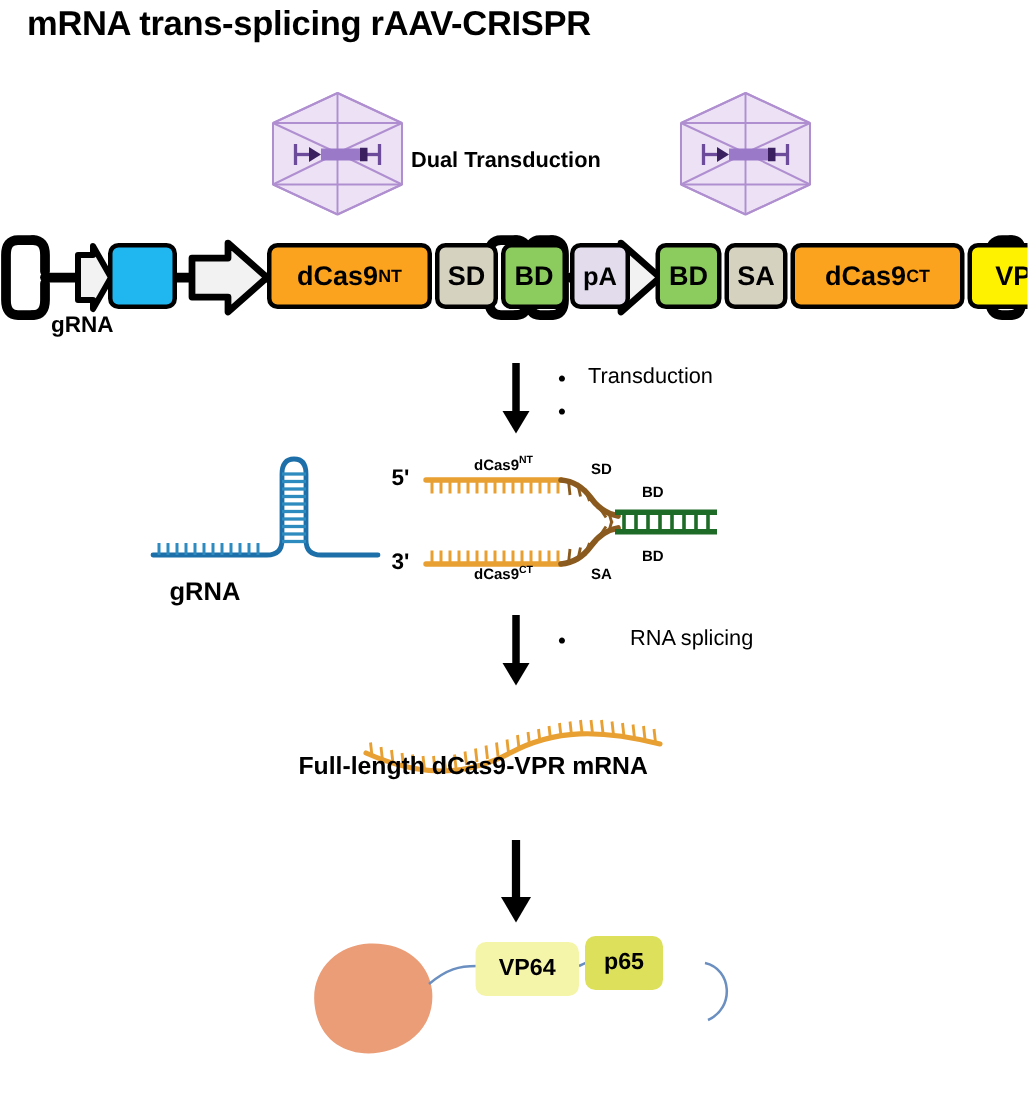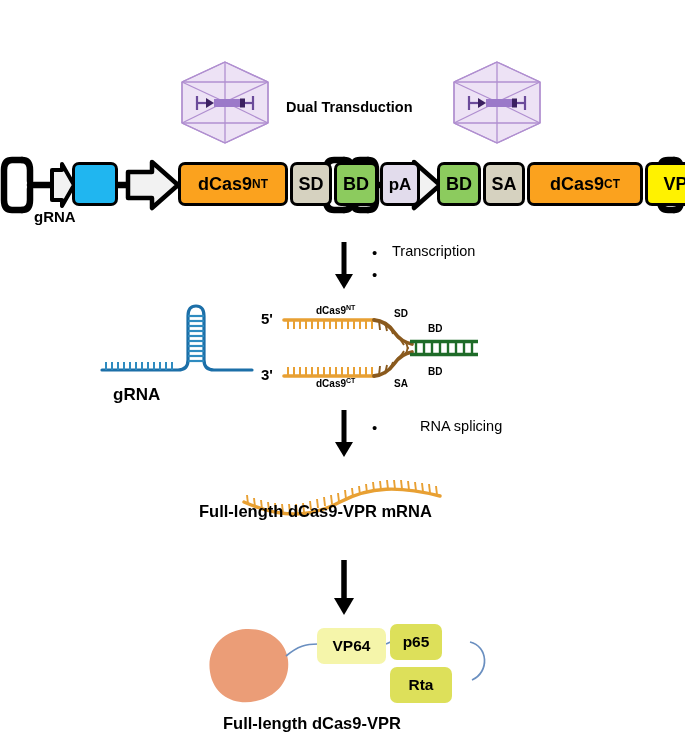--- a/index.html
+++ b/index.html
@@ -7,21 +7,21 @@
        font-family:"Liberation Sans","DejaVu Sans",sans-serif;
        color:#000;overflow:hidden;}
   #stage{position:absolute;left:0;top:0;width:685px;height:739px;}
   .abs{position:absolute;}
 
   
   #title{left:18px;top:2px;font-size:23px;font-weight:bold;letter-spacing:-0.2px;
          white-space:nowrap;}
 
   
-  #dual-label{left:286px;top:99px;font-size:14.5px;font-weight:bold;white-space:nowrap;}
+  #dual-label{left:274px;top:99px;font-size:14.5px;font-weight:bold;white-space:nowrap;}
 
   
   svg{display:block;overflow:visible;}
 
   
   .gbox{position:absolute;border:3px solid #000;border-radius:7px;
         display:flex;align-items:center;justify-content:center;
         font-weight:bold;color:#000;box-sizing:border-box;line-height:1;}
   .gbox span.sup{font-size:.66em;vertical-align:super;line-height:0;font-weight:bold;}
 
@@ -41,20 +41,21 @@
   
   .pbox{position:absolute;border-radius:7px;display:flex;align-items:center;
         justify-content:center;font-weight:bold;font-size:15.5px;color:#000;
         box-sizing:border-box;}
 </style>
 </head>
 <body>
 
 <div id="stage">
 
+  <div class="abs" id="title">mRNA trans-splicing rAAV-CRISPR</div>
 
   <div class="abs" style="left:178px;top:60px;">
     <svg width="94" height="85" viewBox="0 0 94 85" aria-hidden="true">
       <g stroke="#B08FD0" stroke-width="1.3" fill="none">
         <polygon points="47,2 90,22 90,63 47,83 4,63 4,22" fill="#EDE2F5"></polygon>
         <line x1="47" y1="2" x2="4" y2="22"></line>
           <line x1="47" y1="2" x2="90" y2="22"></line>
         <line x1="4" y1="22" x2="90" y2="22"></line>
         <line x1="4" y1="22" x2="47" y2="42"></line>
           <line x1="90" y1="22" x2="47" y2="42"></line>
@@ -191,21 +192,21 @@
     <span>VPR</span>
   </div>
 
   <div class="abs" style="left:330px;top:240px;">
     <svg width="30" height="50" viewBox="0 0 30 50" aria-hidden="true">
       <line x1="14" y1="2" x2="14" y2="36" stroke="#000" stroke-width="5"></line>
       <polygon points="5,34 23,34 14,49" fill="#000"></polygon>
     </svg>
   </div>
   <div class="bullet abs" style="left:372px;top:245px;">•</div>
-  <div class="abs steptxt" style="left:392px;top:243px;">Transcription</div>
+  <div class="abs steptxt" style="left:392px;top:243px;">Transduction</div>
   <div class="bullet abs" style="left:372px;top:267px;">•</div>
 
   <div class="abs" style="left:100px;top:300px;">
     <svg width="160" height="80" viewBox="0 0 160 80" aria-hidden="true">
       <g stroke="#1C6FA8" stroke-width="3.2" fill="none" stroke-linecap="round">
 
         <path d="M2,70 L78,70 Q88,70 88,60 L88,16 Q88,6 96,6 Q104,6 104,16 L104,60 Q104,70 114,70 L152,70"></path>
       </g>
 
       <g stroke="#2E8BC0" stroke-width="2">
@@ -389,18 +390,14 @@
 
       <path d="M272,22 C290,26 292,52 274,60" fill="none" stroke="#6A8FC0" stroke-width="1.7"></path>
     </svg>
   </div>
   <div class="pbox" style="left:317px;top:628px;width:69px;height:36px;background:#F5F5AA;">
     <span>VP64</span>
   </div>
   <div class="pbox" style="left:390px;top:624px;width:52px;height:36px;background:#DDE05A;">
     <span>p65</span>
   </div>
-  <div class="pbox" style="left:390px;top:667px;width:62px;height:36px;background:#DDE05A;">
-    <span>Rta</span>
-  </div>
-  <div class="caption" style="left:223px;top:714px;">Full-length dCas9-VPR</div>
 
 </div>
 
 </body></html>

